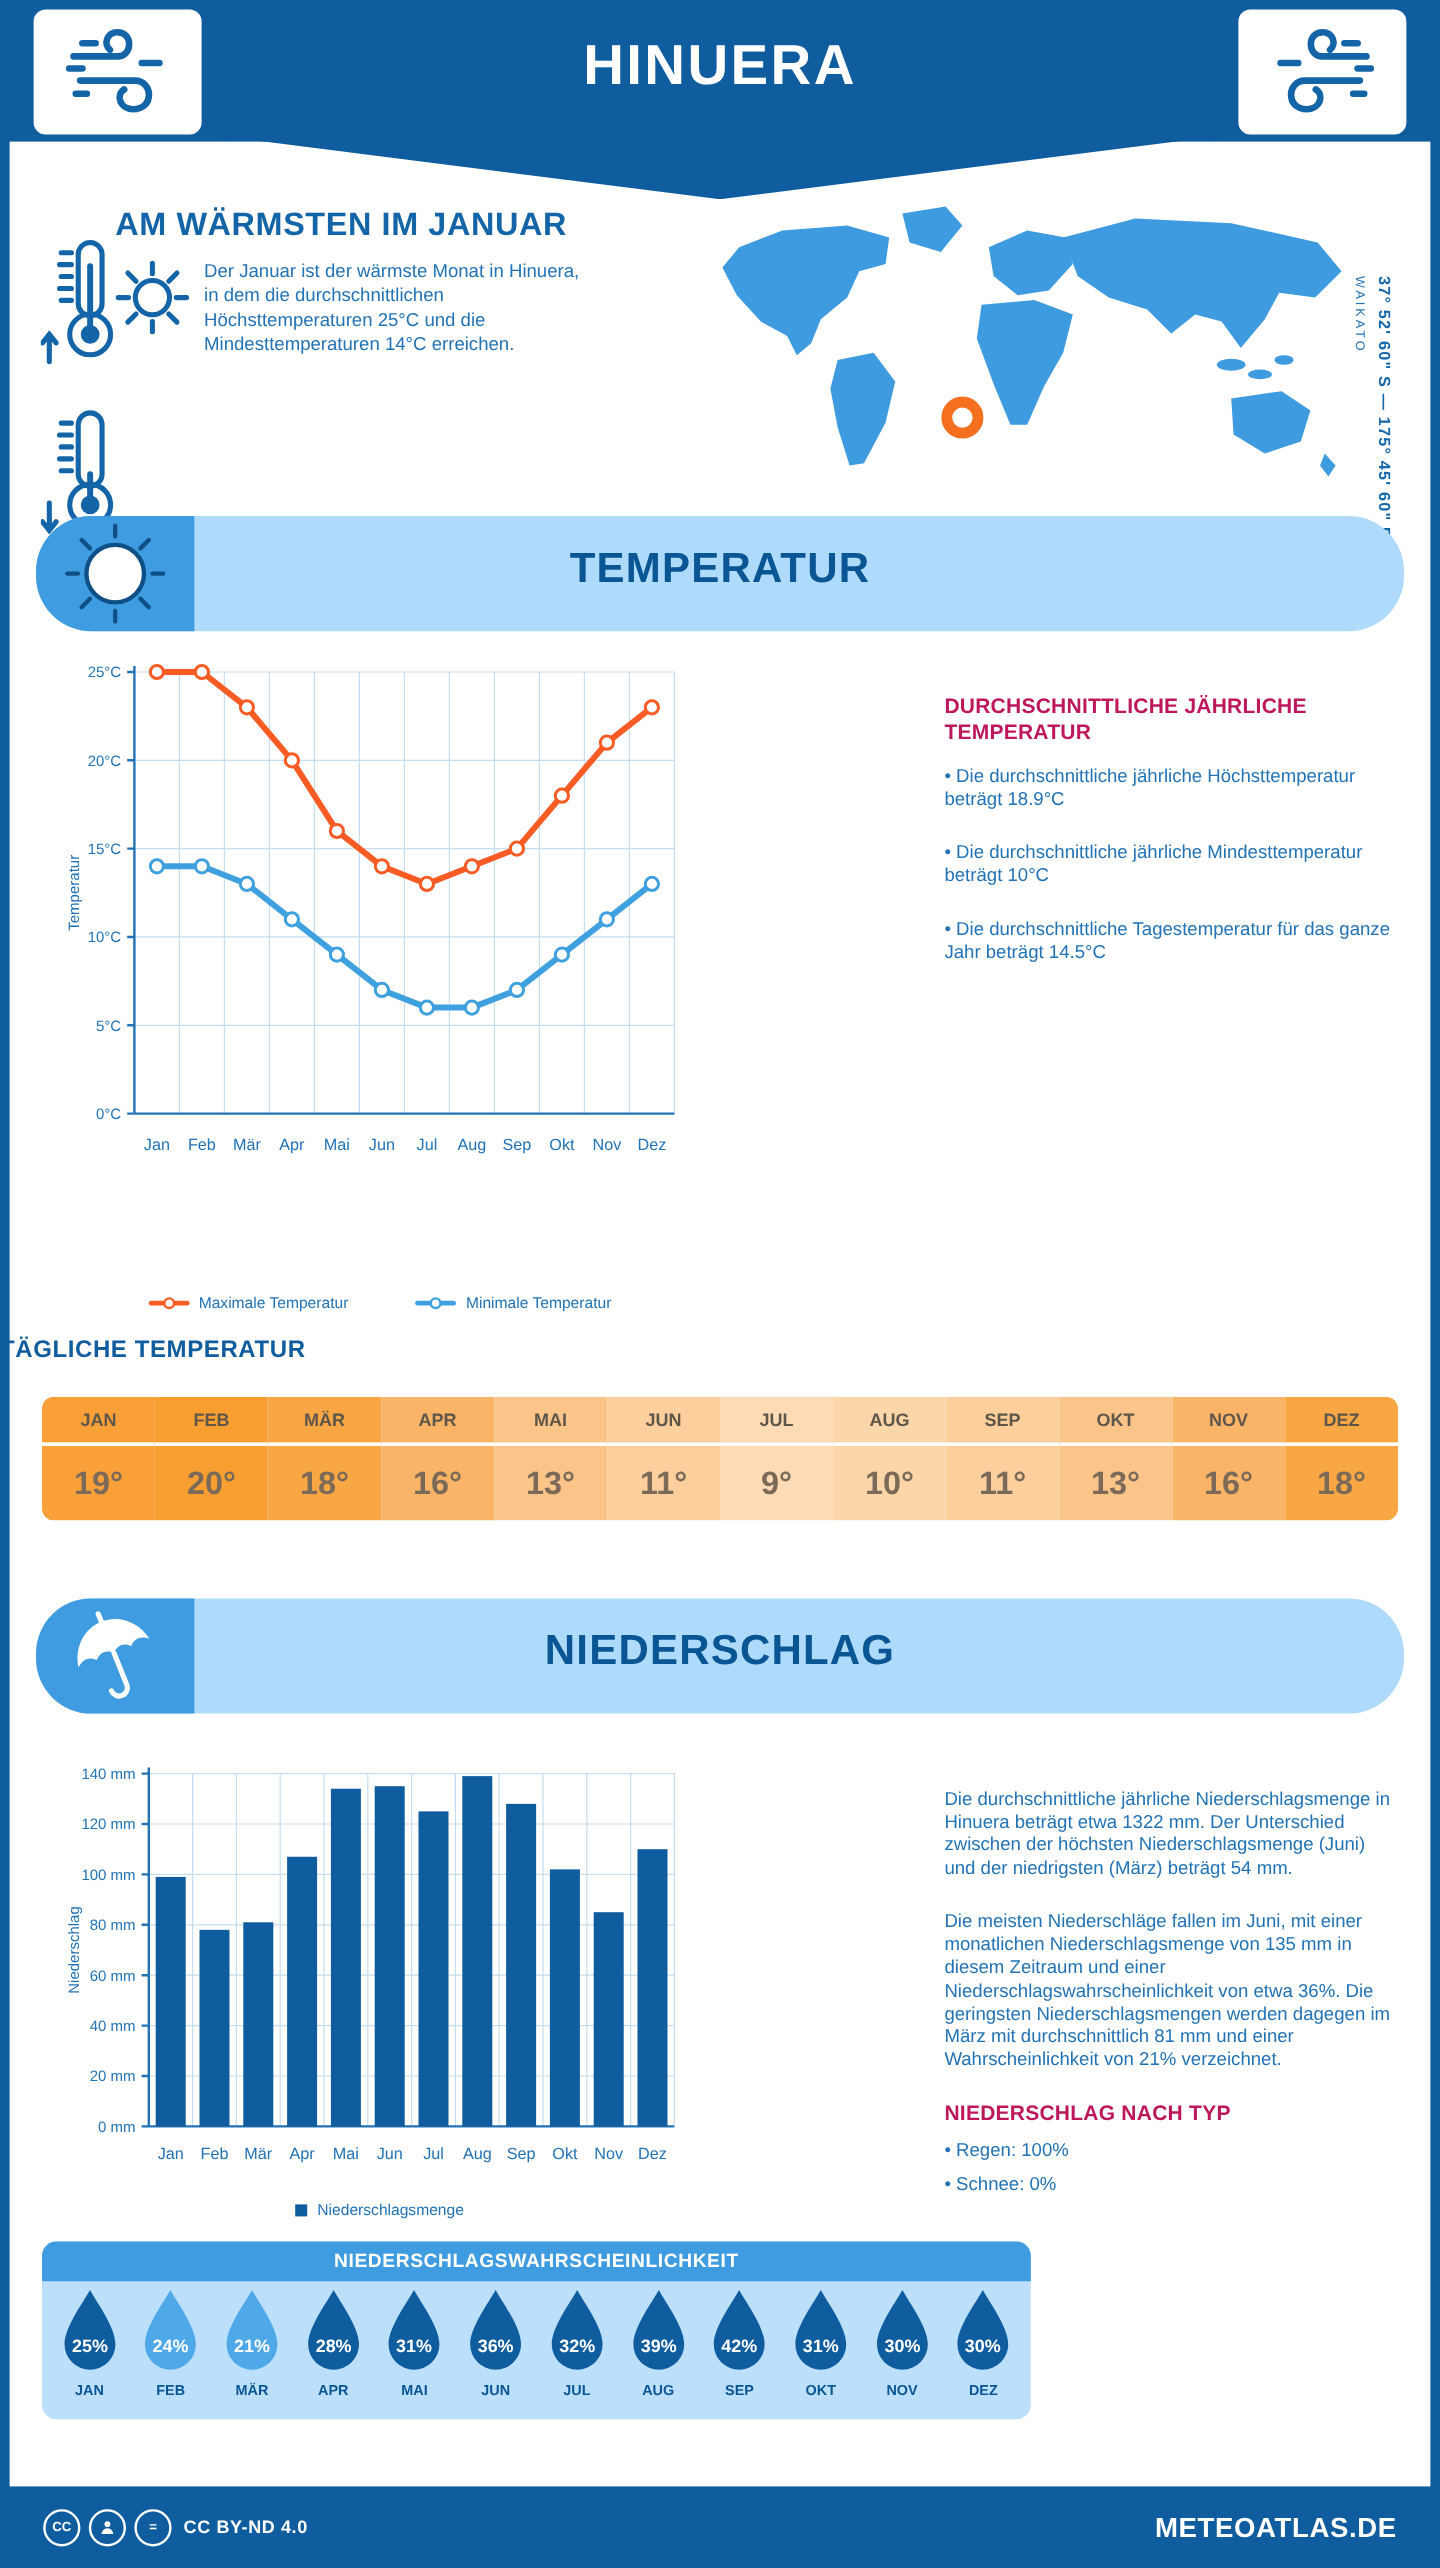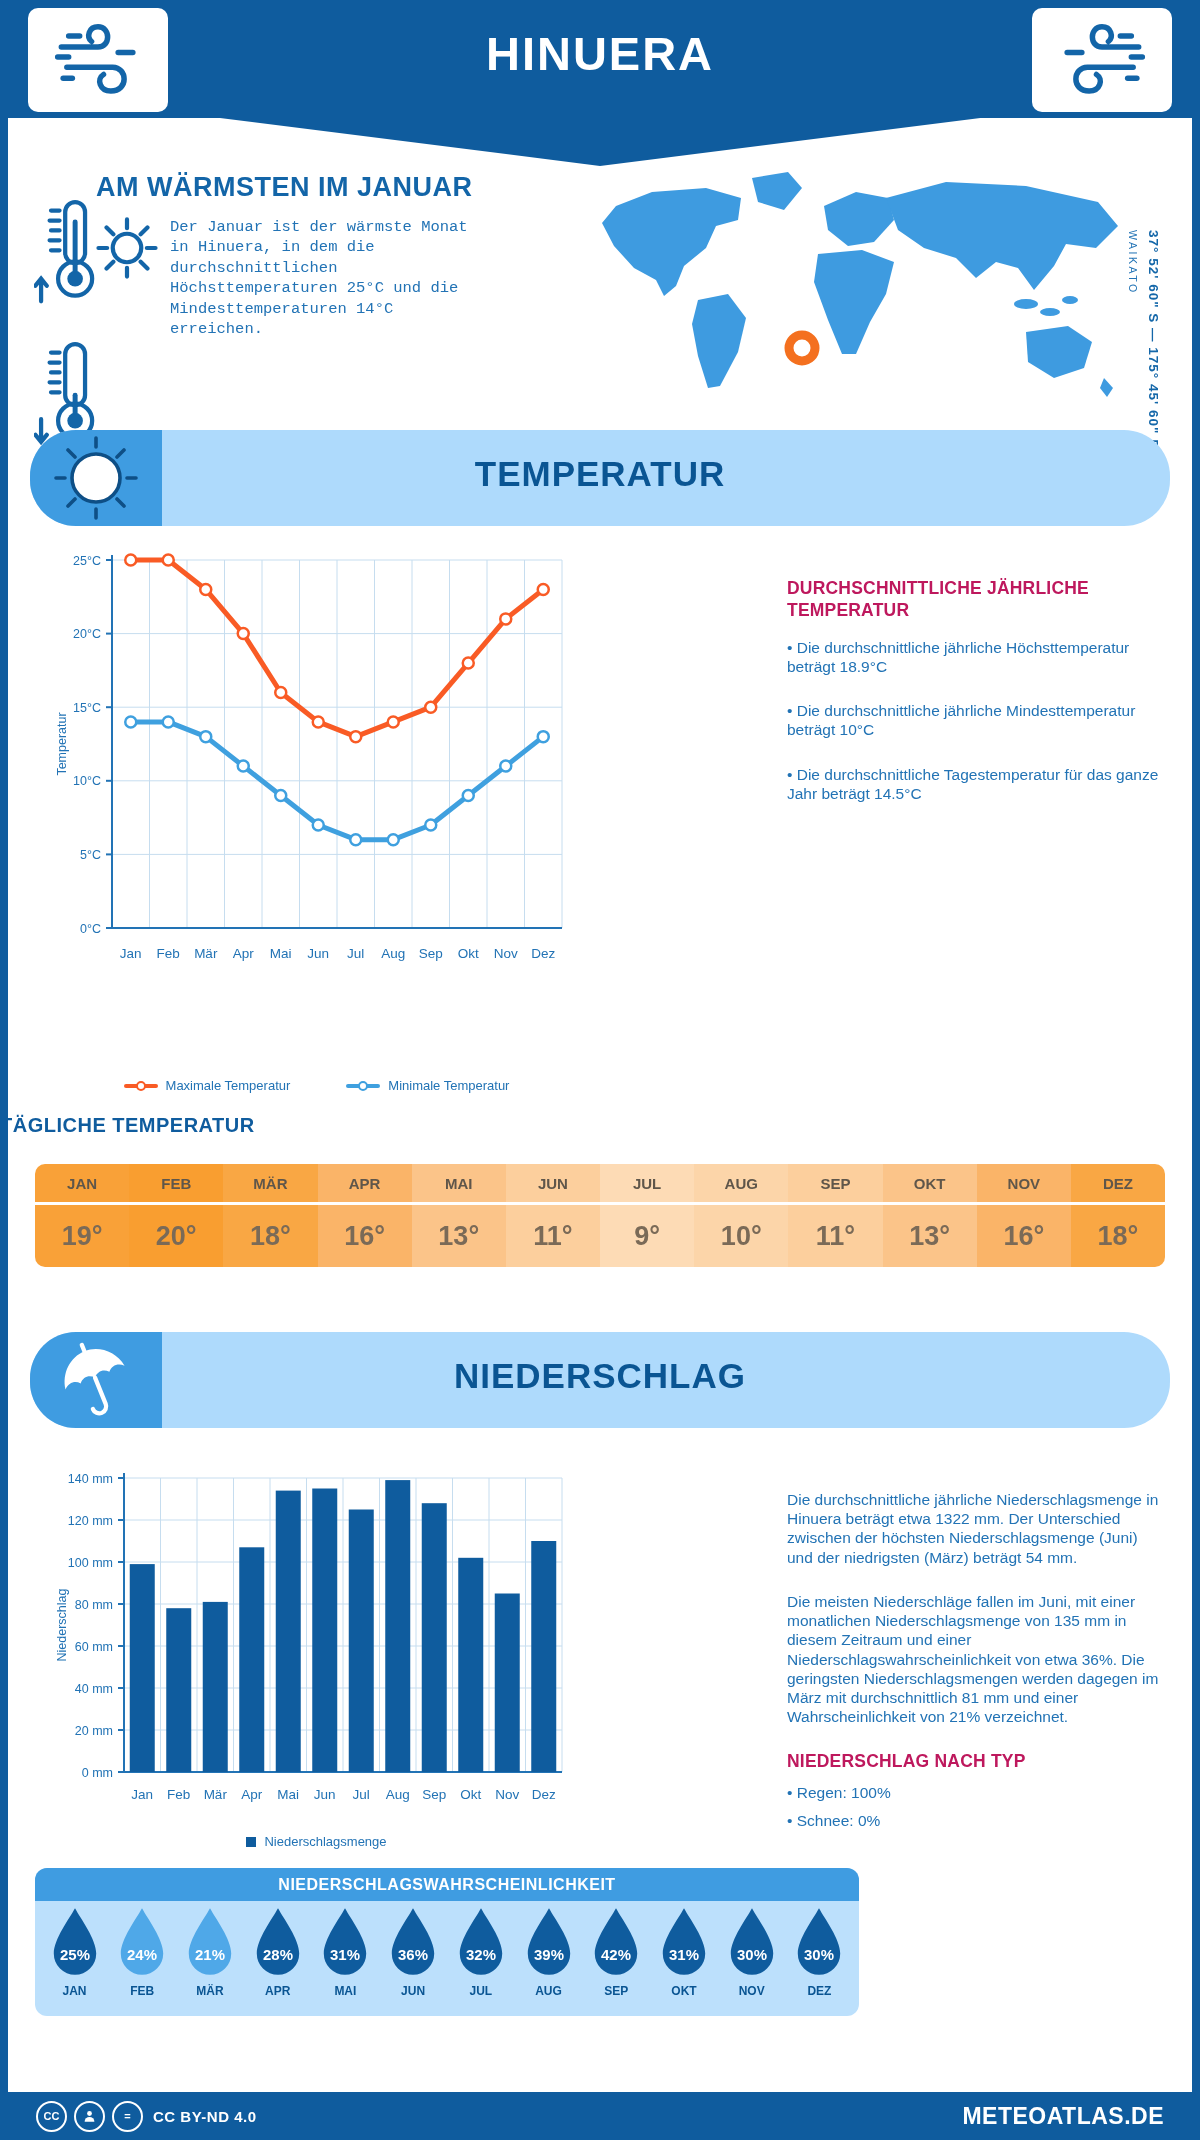--- a/index.html
+++ b/index.html
@@ -20,21 +20,21 @@
             display:flex;align-items:center;justify-content:center;}
   .wind-box.l{left:28px}.wind-box.r{right:28px}
   .wind-box.r svg{transform:scaleX(-1);}
 
   
   .thermo{position:absolute;left:34px;width:80px;}
   .climchunk{position:absolute;left:96px;width:470px;}
   .climchunk h2{margin:0;font-size:27px;font-weight:bold;color:#1365A8;letter-spacing:.5px;}
   .clim-row{display:flex;margin-top:14px;}
   .clim-ico{width:64px;flex:0 0 64px;margin-right:10px;}
-  .clim-txt{font-size:15.5px;line-height:1.32;color:#2273B5;width:320px;font-family:Liberation Mono, monospace;}
+  .clim-txt{font-size:15.5px;line-height:1.32;color:#2273B5;width:320px;}
 
   
   .map{position:absolute;left:556px;top:168px;}
   .coords{position:absolute;top:230px;writing-mode:vertical-rl;color:#1467A9;font-weight:bold;
           font-size:13.5px;letter-spacing:1px;}
   .coords.main{left:1146px;}
   .coords.sub{left:1127px;font-weight:normal;font-size:10.5px;letter-spacing:2.5px;color:#2273B5;}
 
   
   .band{position:absolute;left:30px;width:1140px;height:96px;background:#AEDAFC;border-radius:46px;z-index:4;}
@@ -77,21 +77,21 @@
   
   #prob-panel{position:absolute;left:35px;top:1868px;width:824px;height:148px;background:#BCE0FC;
               border-radius:12px;}
   #prob-head{height:33px;background:#3F9CE1;border-radius:12px 12px 0 0;text-align:center;
              line-height:33px;color:#fff;font-weight:bold;font-size:16px;letter-spacing:.5px;}
   #prob-row{display:flex;justify-content:space-between;padding:4px 12px 0 12px;}
   .drop{width:55px;text-align:center;}
   .drop .dl{font-size:12px;font-weight:bold;color:#0A5593;margin-top:1px;}
 
   
-  .footer{position:absolute;left:0;bottom:0;width:1200px;height:48px;background:#0F5C9E;z-index:40;
+  .footer{position:absolute;left:0;bottom:0;width:1200px;height:68px;background:#0F5C9E;z-index:40;
           display:flex;align-items:center;}
   .cc{display:flex;align-items:center;gap:7px;margin-left:36px;}
   .cc .circ{width:27px;height:27px;border:2px solid #fff;border-radius:50%;color:#fff;
             display:flex;align-items:center;justify-content:center;font-size:11px;font-weight:bold;}
   .cc-label{color:#fff;font-weight:bold;font-size:15px;margin-left:10px;letter-spacing:.5px;}
   .site{position:absolute;right:36px;color:#fff;font-weight:bold;font-size:23px;letter-spacing:.5px;}
 </style>
 </head>
 <body>
 

